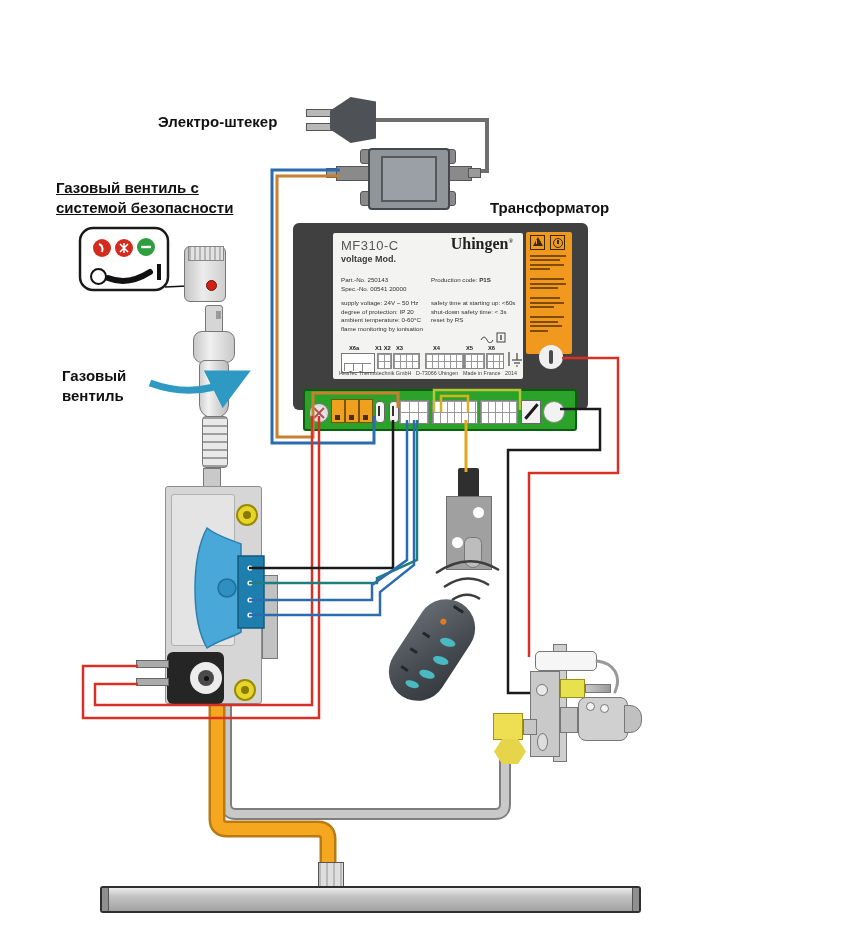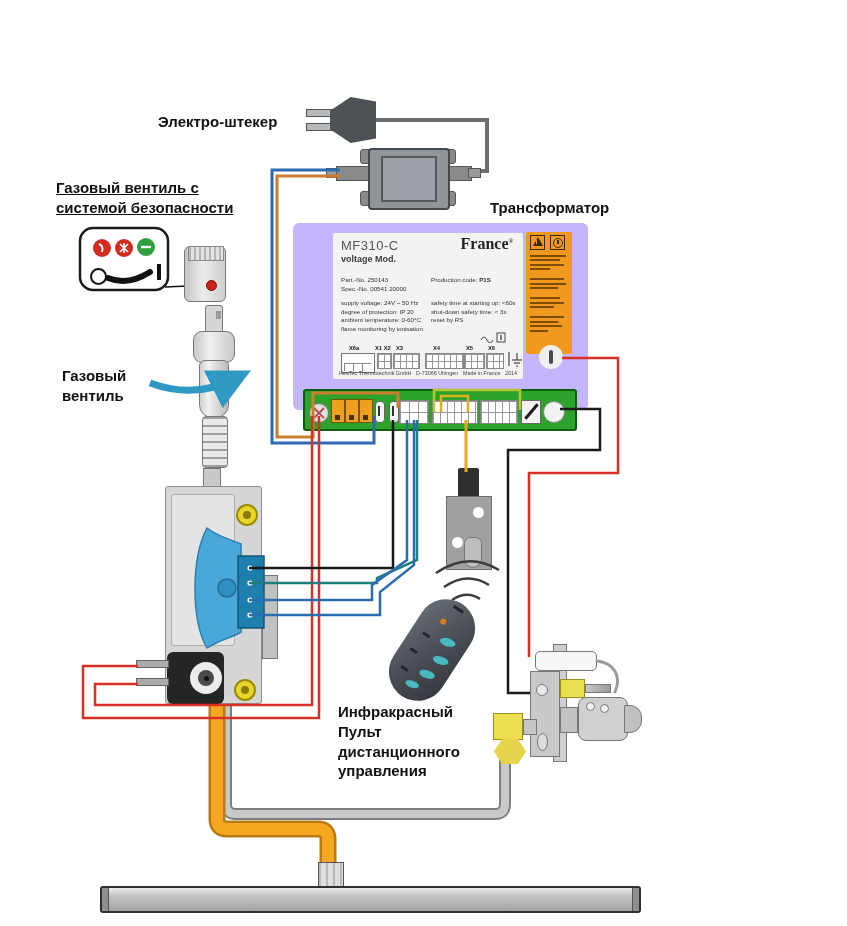--- a/index.html
+++ b/index.html
@@ -11,21 +11,21 @@
   #title{position:absolute;left:130px;top:22px;width:500px;text-align:center;
          font:bold 27px "Liberation Sans",sans-serif;color:#111;letter-spacing:.5px;}
   svg.layer{position:absolute;left:0;top:0;pointer-events:none;}
   #under-svg{z-index:1;}
   #over-svg{z-index:5;}
   .z2{z-index:2;}
   .z3{z-index:3;}
   .z6{z-index:6;}
   
   #ctl{position:absolute;left:293px;top:223px;width:295px;height:187px;
-       background:#c4b5fd;border-radius:6px;}
+       background:#404040;border-radius:6px;}
   #ctl-label{position:absolute;left:40px;top:10px;width:190px;height:146px;
              background:#f3f3f1;border-radius:2px;color:#333;}
   .t6{position:absolute;font-size:6.2px;line-height:1.35;color:#333;white-space:nowrap;}
   .xl{position:absolute;font-size:5.8px;font-weight:bold;color:#222;white-space:nowrap;}
   #ctl-footer{position:absolute;left:6px;right:6px;bottom:3px;display:flex;
               justify-content:space-between;font-size:5.4px;color:#444;}
   .pingrid{position:absolute;background:#fff;border:1px solid #818181;
      background-image:linear-gradient(to right,#9a9a9a 1px,transparent 1px),
                       linear-gradient(to bottom,#9a9a9a 1px,transparent 1px);}
   .lgrid{position:absolute;background:#fff;border:1px solid #888;height:14px;
@@ -58,24 +58,20 @@
     <path d="M217,695 V819 Q217,829 227,829 H318 Q328,829 328,839 V866" fill="none" stroke="#b97a14" stroke-width="17" stroke-linejoin="round"></path>
     <path d="M217,695 V819 Q217,829 227,829 H318 Q328,829 328,839 V866" fill="none" stroke="#f4a71f" stroke-width="12" stroke-linejoin="round"></path>
   </svg>
 
   <div class="lbl z3" style="left:158px;top:112px;">Электро-штекер</div>
   <div class="lbl z3" style="left:490px;top:178px;margin-top:20px;">Трансформатор</div>
   <div class="lbl z3" style="left:56px;top:178px;text-decoration:underline;">Газовый вентиль с
 системой безопасности</div>
   <div class="lbl z3" style="left:62px;top:366px;">Газовый
 вентиль</div>
-  <div class="lbl z3" style="left:338px;top:702px;">Инфракрасный
-Пульт
-дистанционного
-управления</div>
 
   <div class="abs z2" style="left:306px;top:109px;width:26px;height:6px;background:#b8b8b8;border:1px solid #555;"></div>
   <div class="abs z2" style="left:306px;top:123px;width:26px;height:6px;background:#b8b8b8;border:1px solid #555;"></div>
   <div class="abs z2" style="left:330px;top:97px;width:46px;height:46px;background:#4e5257;
        clip-path:polygon(0 30%,45% 0,100% 10%,100% 90%,45% 100%,0 70%);"></div>
 
   <div class="abs z2">
     <div class="abs" style="left:360px;top:149px;width:18px;height:13px;background:#8a8a8a;border:1px solid #555;border-radius:3px;"></div>
     <div class="abs" style="left:436px;top:149px;width:18px;height:13px;background:#8a8a8a;border:1px solid #555;border-radius:3px;"></div>
     <div class="abs" style="left:360px;top:191px;width:18px;height:13px;background:#8a8a8a;border:1px solid #555;border-radius:3px;"></div>
@@ -113,21 +109,21 @@
   <div class="abs z2" style="left:216px;top:311px;width:5px;height:8px;background:#9a9a9a;"></div>
   <div class="metal z2" style="left:193px;top:331px;width:42px;height:32px;border-radius:9px;background:linear-gradient(90deg,#c9c9c9,#f0f0f0 40%,#c9c9c9);"></div>
   <div class="metal z2" style="left:199px;top:360px;width:30px;height:58px;border-radius:6px 6px 13px 13px;background:linear-gradient(90deg,#cfcfcf,#f2f2f2 30%,#d9d9d9 60%,#bdbdbd);"></div>
   <div class="abs z2" style="left:202px;top:416px;width:24px;height:50px;border:1px solid #777;border-radius:4px;
        background:repeating-linear-gradient(180deg,#9f9f9f 0 2px,#e9e9e9 2px 8px);"></div>
 
   <div id="ctl" class="z2">
     <div id="ctl-label">
       <span class="abs" style="left:8px;top:5px;font-size:13px;color:#565656;letter-spacing:.5px;">MF310-C</span>
       <span class="abs" style="left:8px;top:21px;font-size:9px;font-weight:bold;color:#3c3c3c;">voltage  Mod.</span>
-      <span class="abs" style="right:10px;top:2px;font:bold 16px 'Liberation Serif',serif;color:#222;"><span>France</span><sup style="font-size:6px;">®</sup></span>
+      <span class="abs" style="right:10px;top:2px;font:bold 16px 'Liberation Serif',serif;color:#222;"><span>Uhingen</span><sup style="font-size:6px;">®</sup></span>
       <span class="t6" style="left:8px;top:43px;">Part.-No. 250143</span>
       <span class="t6" style="left:8px;top:51.5px;">Spec.-No. 00541 20000</span>
       <span class="t6" style="left:98px;top:43px;"><span>Production code: </span><b>P1S</b></span>
       <span class="t6" style="left:8px;top:66px;">supply voltage: 24V ~ 50 Hz</span>
       <span class="t6" style="left:8px;top:74.5px;">degree of protection: IP 20</span>
       <span class="t6" style="left:8px;top:83px;">ambient temperature: 0-60°C</span>
       <span class="t6" style="left:8px;top:91.5px;">flame monitoring by ionisation</span>
       <span class="t6" style="left:98px;top:66px;">safety time at starting up: &lt;60s</span>
       <span class="t6" style="left:98px;top:74.5px;">shut-down safety time: &lt; 3s</span>
       <span class="t6" style="left:98px;top:83px;">reset by RS</span>

